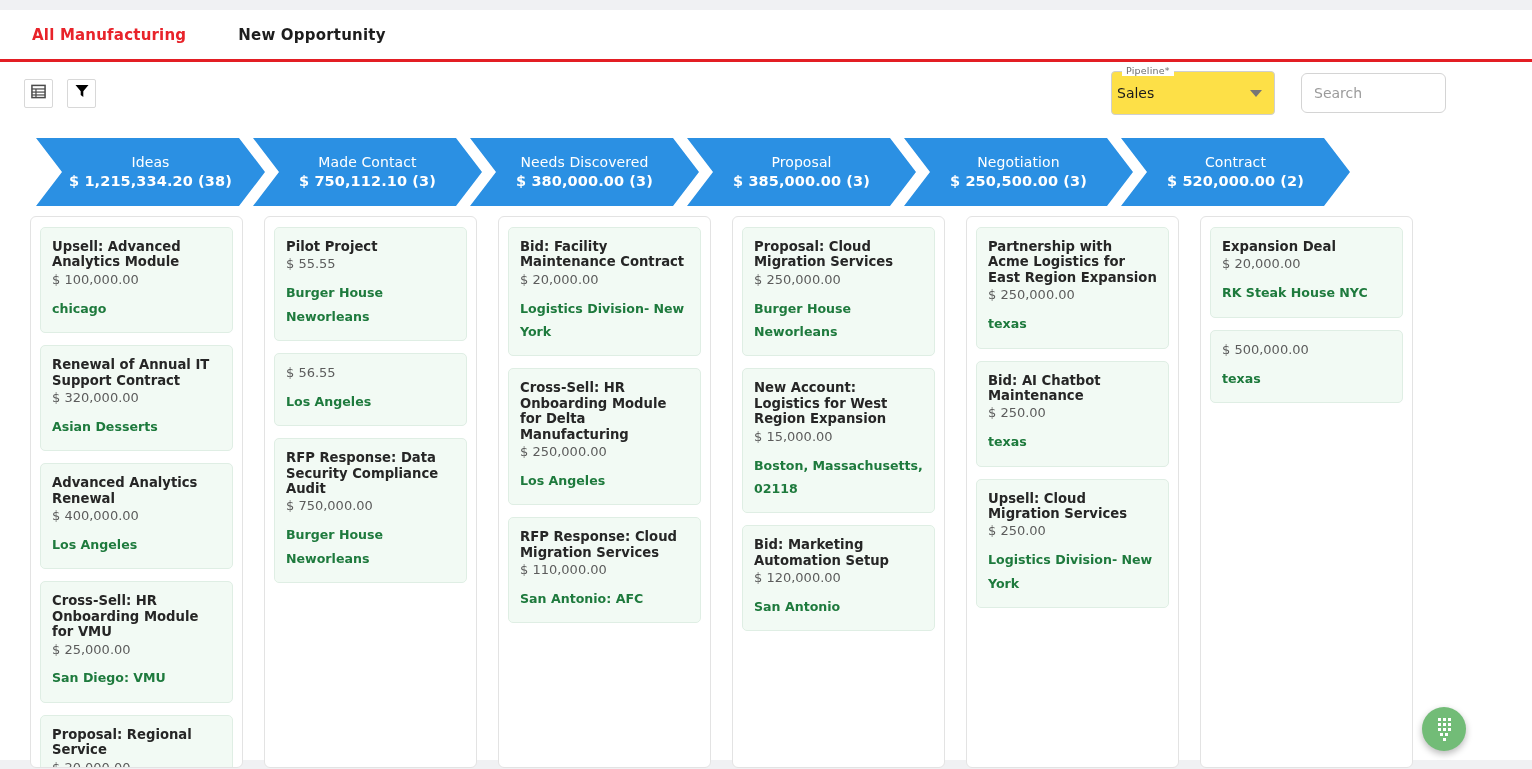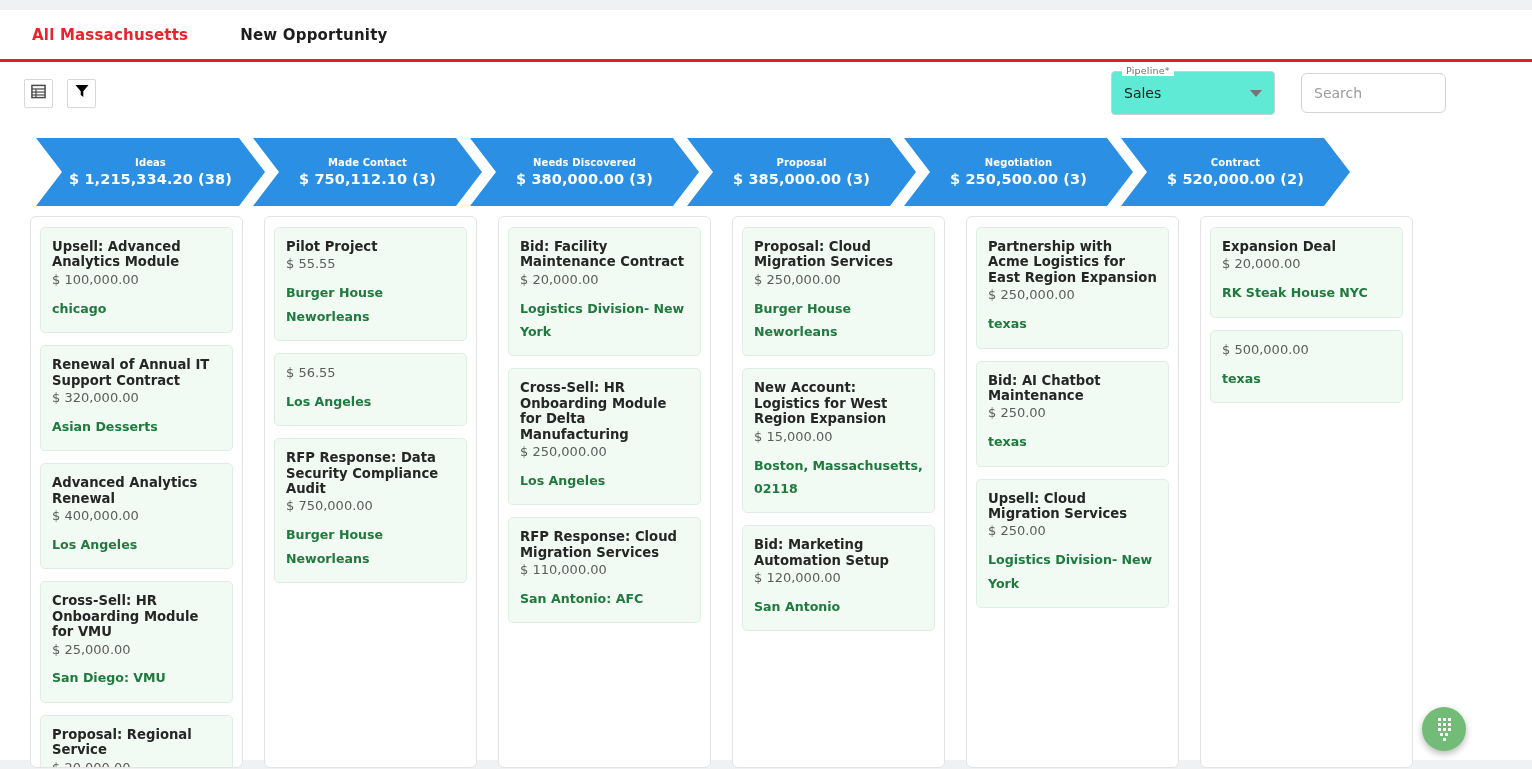--- a/index.html
+++ b/index.html
@@ -39,22 +39,22 @@
     border: 1px solid #d8d8d8; background: #fff;
     display: flex; align-items: center; justify-content: center;
     cursor: pointer; border-radius: 2px;
   }
   .icon-btn + .icon-btn { margin-left: 14px; }
   .toolbar-right {
     margin-left: auto; display: flex; align-items: center; gap: 26px;
   }
   .select-wrap {
     position: relative; width: 164px; height: 44px;
-    border: 1px solid #cfcfcf; border-radius: 4px; background: #5eead4;
-    display: flex; align-items: center; padding: 0 12px;
+    border: 1px solid #cfcfcf; border-radius: 4px; background: #fde047;
+    display: flex; align-items: center; padding: 0 5px;
   }
   .select-label {
     position: absolute; top: -7px; left: 10px;
     background: #fff; padding: 0 4px;
     font-size: 9.5px; color: #6d6d6d; letter-spacing: .2px;
   }
   .select-value { font-size: 14px; color: #1b1b1b; }
   .caret {
     position: absolute; right: 12px; top: 50%;
     margin-top: -3px;
@@ -89,21 +89,21 @@
     align-items: center; justify-content: center;
     clip-path: polygon(0 0, calc(100% - 26px) 0, 100% 50%, calc(100% - 26px) 100%, 0 100%, 26px 50%);
     margin-right: -12px;
     cursor: pointer;
     text-align: center;
   }
   .stage:first-child {
     clip-path: polygon(0 0, calc(100% - 26px) 0, 100% 50%, calc(100% - 26px) 100%, 0 100%, 26px 50%);
   }
   .stage-name {
-    font-size: 10px; font-weight: bold; line-height: 1.1;
+    font-size: 14px; font-weight: normal; line-height: 1.1;
     margin-bottom: 3px; letter-spacing: .1px;
   }
   .stage-meta { font-size: 14.5px; font-weight: bold; letter-spacing: .1px; }
 
   
   .board {
     display: flex; gap: 21px;
     padding: 8px 24px 0 30px;
     height: 552px;
     background: #ffffff;
@@ -153,21 +153,21 @@
   .dot { width: 3px; height: 3px; background: #ffffff; }
 </style>
 </head>
 <body>
 
 <div class="app">
 
   <div class="topstrip"></div>
 
   <div class="tabbar">
-    <div class="tab active">All Massachusetts</div>
+    <div class="tab active">All Manufacturing</div>
     <div class="tab inactive">New Opportunity</div>
   </div>
 
   <div class="toolbar">
     <div class="icon-btn">
       <span>
         <svg width="15" height="15" viewBox="0 0 16 16">
           <rect x="1" y="1.5" width="14" height="13" fill="none" stroke="#4a4a4a" stroke-width="1.6"></rect>
           <line x1="1" y1="5.3" x2="15" y2="5.3" stroke="#4a4a4a" stroke-width="1.3"></line>
           <line x1="1" y1="8.6" x2="15" y2="8.6" stroke="#4a4a4a" stroke-width="1.3"></line>

